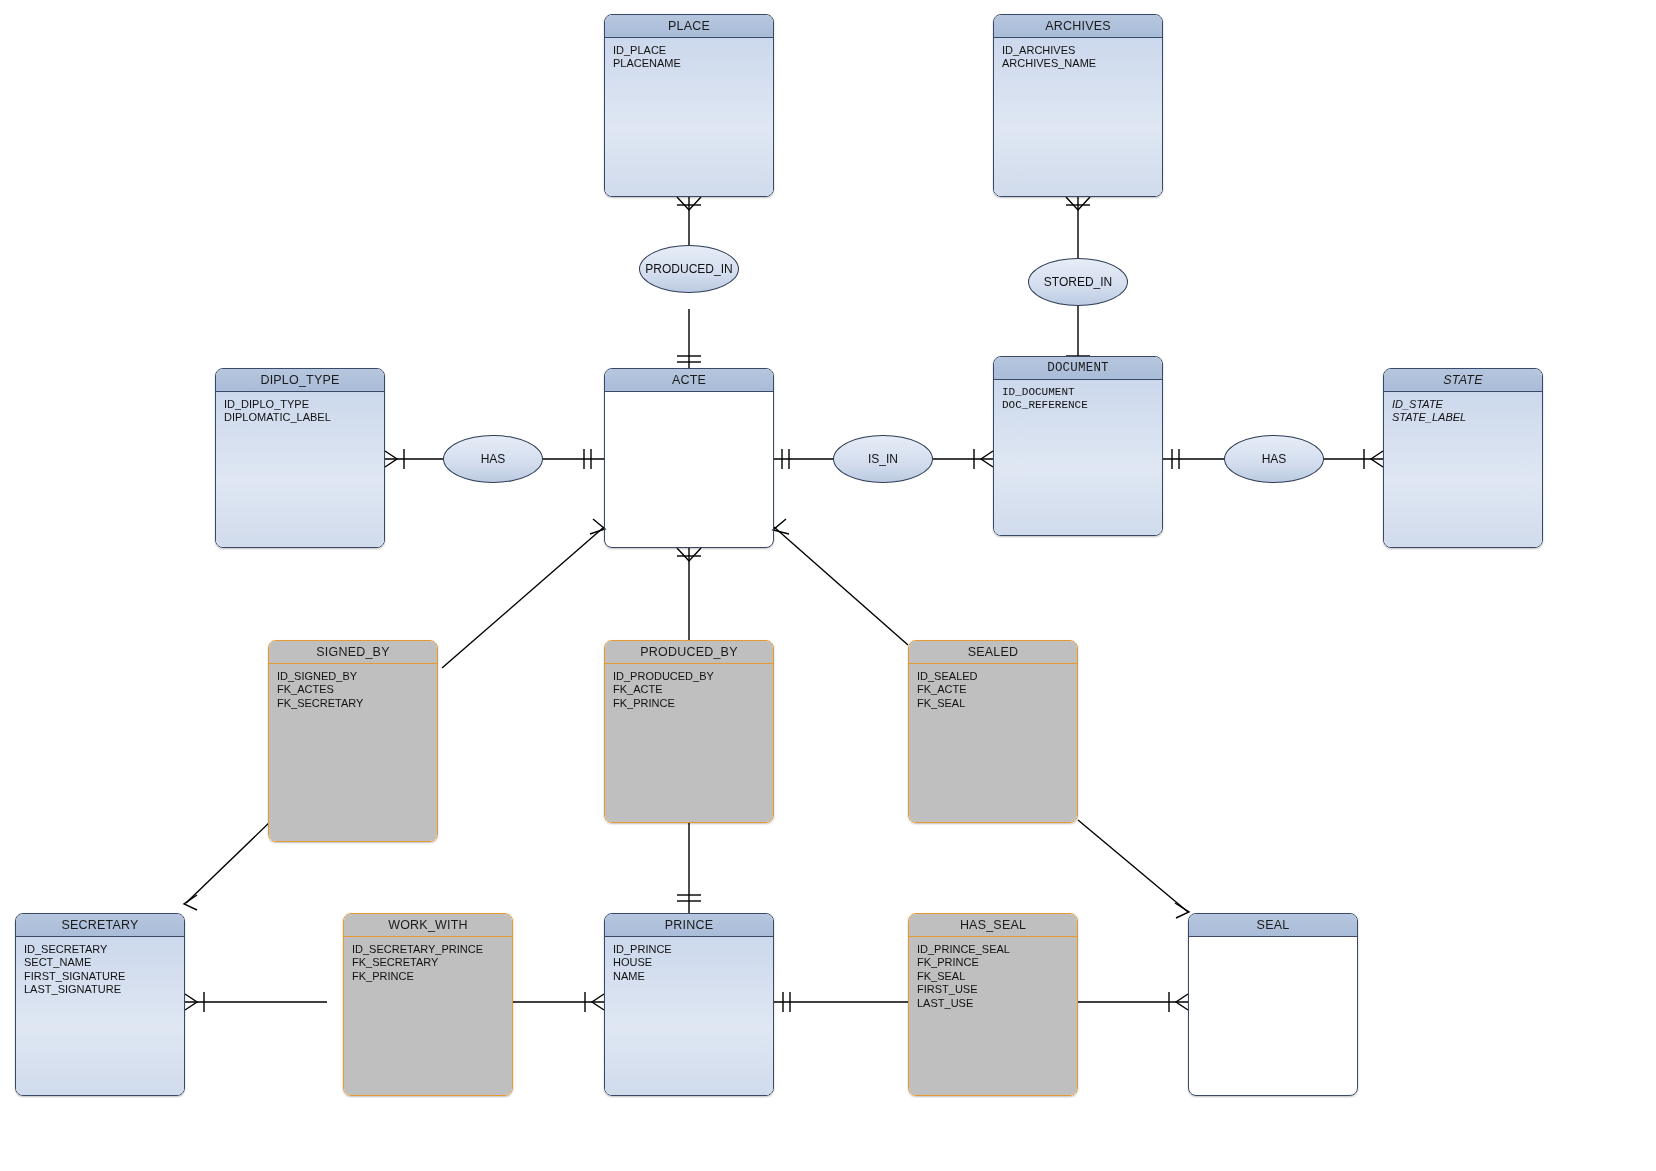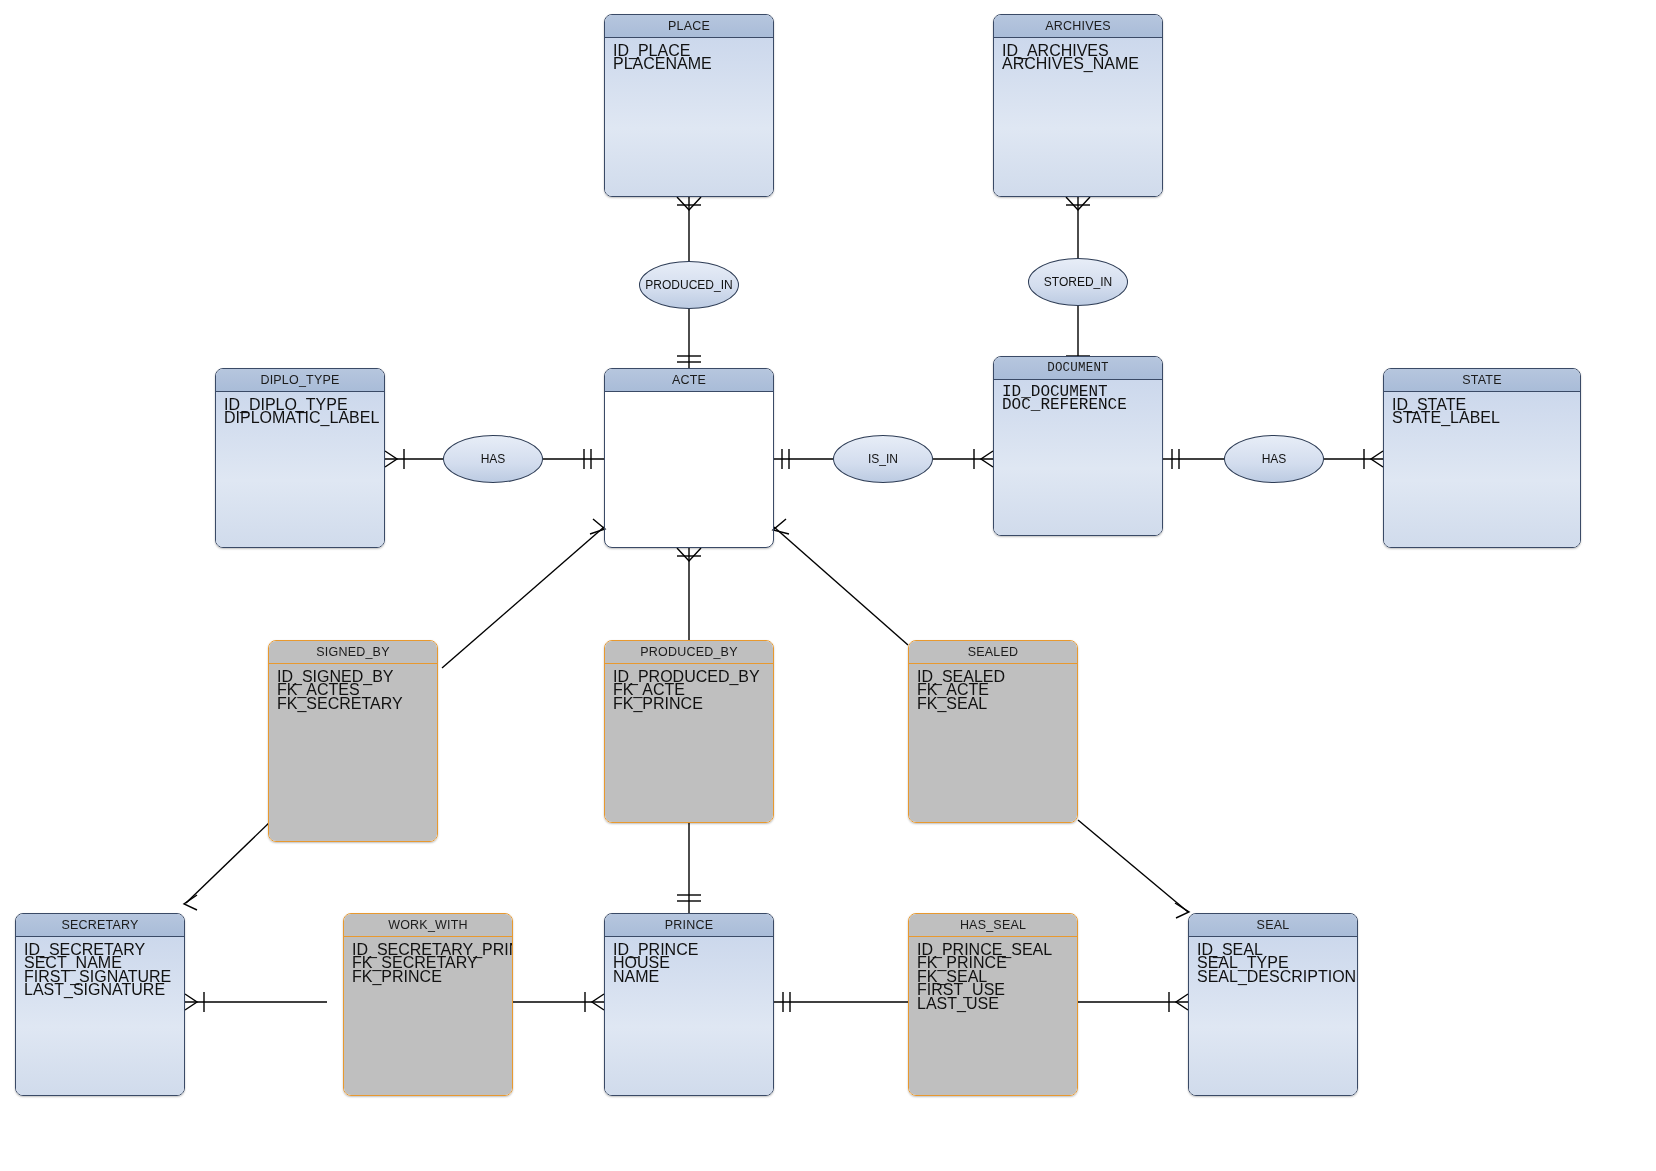--- a/index.html
+++ b/index.html
@@ -9,21 +9,21 @@
   svg.edges{position:absolute;left:0;top:0;width:1656px;height:1171px;pointer-events:none;}
 
   
   .entity{position:absolute;box-sizing:border-box;border-radius:8px;
           border:1px solid #3a4a66;overflow:hidden;
           box-shadow:0 1px 2px rgba(0,0,0,.25);}
   .entity .hdr{height:22px;line-height:22px;text-align:center;font-size:12.5px;
                color:#1b1b1b;letter-spacing:.2px;
                background:linear-gradient(180deg,#b6c6de 0%,#a9bcd8 100%);
                border-bottom:1px solid #3a4a66;}
-  .entity .body{padding:6px 14px 0 8px;font-size:16px;color:#111;line-height:13.4px;
+  .entity .body{padding:6px 14px 0 8px;font-size:11px;color:#111;line-height:13.4px;
                 height:calc(100% - 23px);
                 background:linear-gradient(180deg,#ccd8ec 0%,#dfe7f3 55%,#cfdaeb 100%);}
   .entity .body div{white-space:nowrap;}
 
   
   .entity.assoc{border:1.6px solid #e8992f;}
   .entity.assoc .hdr{background:#bfbfbf;border-bottom:1.4px solid #e8992f;}
   .entity.assoc .body{background:#bfbfbf;}
 
   
@@ -143,21 +143,21 @@
       <div class="entity" style="left: 604px; top: 368px; width: 170px; height: 180px;">
         <div class="hdr">ACTE</div>
       </div>
       <div class="entity" style="left: 993px; top: 356px; width: 170px; height: 180px; font-family: Liberation Mono, monospace;">
         <div class="hdr">DOCUMENT</div>
         <div class="body">
           <div>ID_DOCUMENT</div>
           <div>DOC_REFERENCE</div>
         </div>
       </div>
-      <div class="entity" style="left: 1383px; top: 368px; width: 198px; height: 180px;">
+      <div class="entity" style="left: 1383px; top: 368px; width: 160px; height: 180px; font-style: italic;">
         <div class="hdr">STATE</div>
         <div class="body">
           <div>ID_STATE</div>
           <div>STATE_LABEL</div>
         </div>
       </div>
       <div class="entity assoc" style="left: 268px; top: 640px; width: 170px; height: 202px; border-radius: 8px;">
         <div class="hdr">SIGNED_BY</div>
         <div class="body">
           <div>ID_SIGNED_BY</div>
@@ -211,30 +211,25 @@
         <div class="body">
           <div>ID_PRINCE_SEAL</div>
           <div>FK_PRINCE</div>
           <div>FK_SEAL</div>
           <div>FIRST_USE</div>
           <div>LAST_USE</div>
         </div>
       </div>
       <div class="entity" style="left: 1188px; top: 913px; width: 170px; height: 183px;">
         <div class="hdr">SEAL</div>
-        <div class="body">
-          <div>ID_SEAL</div>
-          <div>SEAL_TYPE</div>
-          <div>SEAL_DESCRIPTION</div>
-        </div>
       </div>
     </div>
 
   <div id="rel-layer">
-      <div class="rel" style="left: 639px; top: 261px; width: 100px; height: 48px;">
+      <div class="rel" style="left: 639px; top: 245px; width: 100px; height: 48px;">
         <span>PRODUCED_IN</span>
       </div>
       <div class="rel" style="left: 1028px; top: 258px; width: 100px; height: 48px;">
         <span>STORED_IN</span>
       </div>
       <div class="rel" style="left: 443px; top: 435px; width: 100px; height: 48px;">
         <span>HAS</span>
       </div>
       <div class="rel" style="left: 833px; top: 435px; width: 100px; height: 48px;">
         <span>IS_IN</span>

